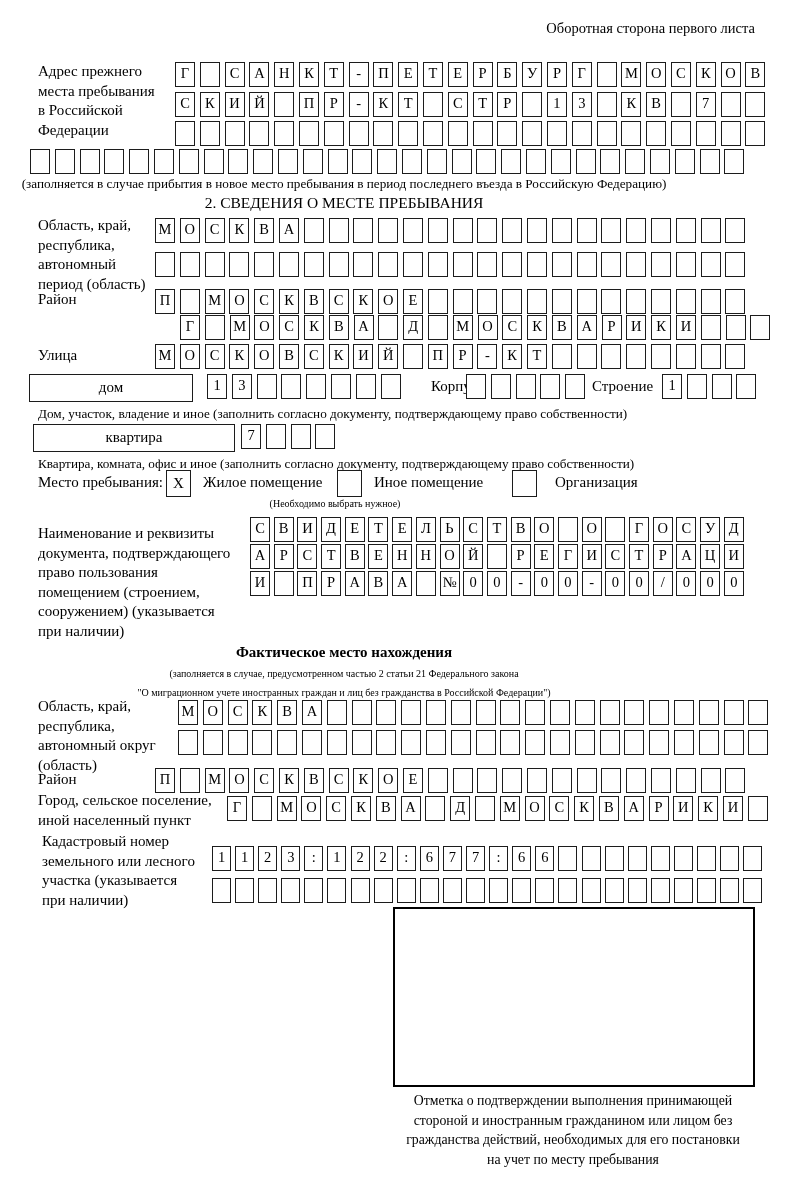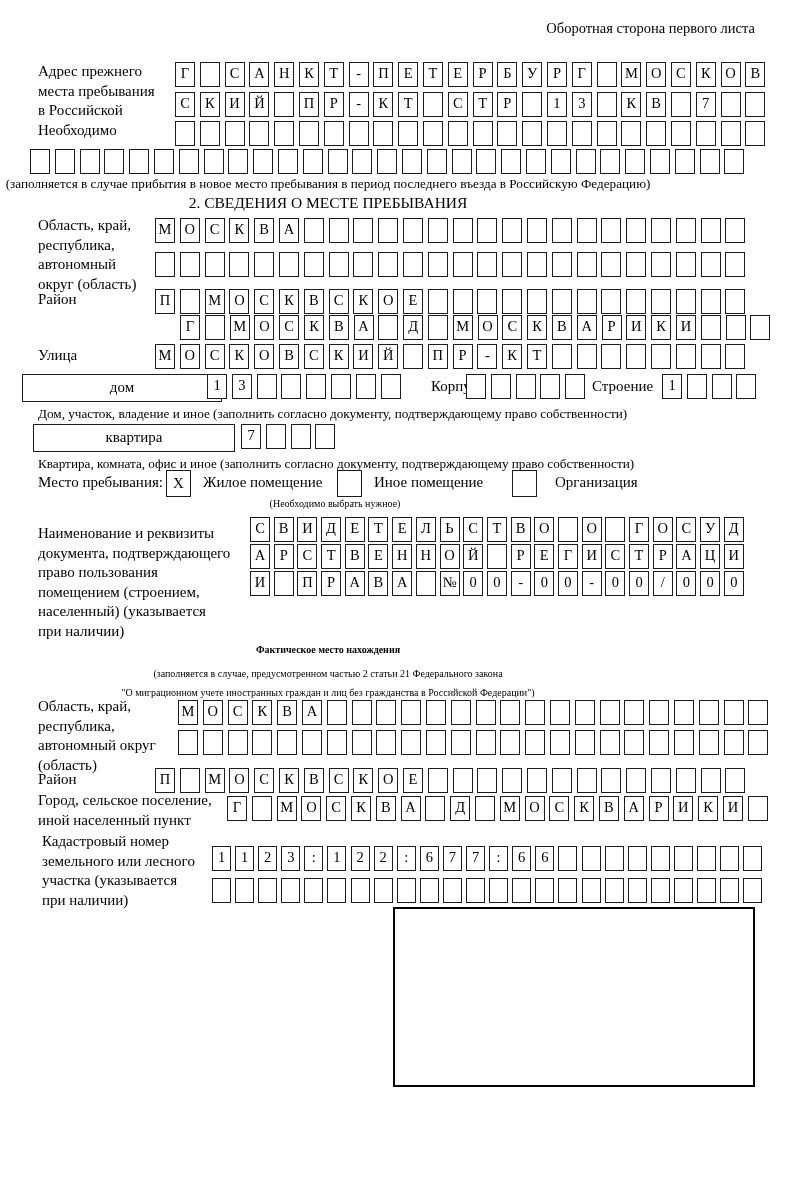--- a/index.html
+++ b/index.html
@@ -1,21 +1,21 @@
 <!DOCTYPE html>
 <html><head>
 <meta charset="utf-8">
 <style>
   html,body{margin:0;padding:0;background:#fff;}
   .page{position:relative;width:800px;height:1180px;background:#ffffff;
         font-family:"Liberation Serif",serif;color:#000;overflow:hidden;}
   .t{position:absolute;font-size:15px;white-space:nowrap;}
   .small{font-size:13.2px;}
   .small2{font-size:10px;font-family:Liberation Serif, serif;}
-  .center{left:0;width:656px;text-align:center;}
+  .center{left:16px;width:656px;text-align:center;}
   .bold{font-weight:bold;}
   .title{font-weight:normal;font-size:15.5px;}
   .lines{position:absolute;font-size:15px;}
   .lines div{white-space:nowrap;line-height:19.5px;}
   .row{position:absolute;white-space:nowrap;line-height:0;}
   .cell{display:inline-block;box-sizing:border-box;width:20px;height:25px;
         border:1.5px solid #1c1c1c;margin-right:4.8px;text-align:center;
         font-size:14.5px;line-height:21px;vertical-align:top;background:#fff;}
   .g21 .cell{margin-right:3.7px;}
   .gk .cell{width:19px;margin-right:4.1px;}
@@ -30,48 +30,48 @@
 <body>
 
 <div class="page">
 
   <div class="t" style="top:20px;right:45px;font-size:14.5px">Оборотная сторона первого листа</div>
 
   <div class="lines" style="left:38px;top:62px;">
       <div>Адрес прежнего</div>
       <div>места пребывания</div>
       <div>в Российской</div>
-      <div>Необходимо</div>
+      <div>Федерации</div>
     </div>
   <div class="row" style="left:175px;top:62px;"><span class="cell">Г</span><span class="cell"></span><span class="cell">С</span><span class="cell">А</span><span class="cell">Н</span><span class="cell">К</span><span class="cell">Т</span><span class="cell">-</span><span class="cell">П</span><span class="cell">Е</span><span class="cell">Т</span><span class="cell">Е</span><span class="cell">Р</span><span class="cell">Б</span><span class="cell">У</span><span class="cell">Р</span><span class="cell">Г</span><span class="cell"></span><span class="cell">М</span><span class="cell">О</span><span class="cell">С</span><span class="cell">К</span><span class="cell">О</span><span class="cell">В</span></div>
   <div class="row" style="left:175px;top:92px;"><span class="cell">С</span><span class="cell">К</span><span class="cell">И</span><span class="cell">Й</span><span class="cell"></span><span class="cell">П</span><span class="cell">Р</span><span class="cell">-</span><span class="cell">К</span><span class="cell">Т</span><span class="cell"></span><span class="cell">С</span><span class="cell">Т</span><span class="cell">Р</span><span class="cell"></span><span class="cell">1</span><span class="cell">3</span><span class="cell"></span><span class="cell">К</span><span class="cell">В</span><span class="cell"></span><span class="cell">7</span><span class="cell"></span><span class="cell"></span></div>
   <div class="row" style="left:175px;top:121px;"><span class="cell"></span><span class="cell"></span><span class="cell"></span><span class="cell"></span><span class="cell"></span><span class="cell"></span><span class="cell"></span><span class="cell"></span><span class="cell"></span><span class="cell"></span><span class="cell"></span><span class="cell"></span><span class="cell"></span><span class="cell"></span><span class="cell"></span><span class="cell"></span><span class="cell"></span><span class="cell"></span><span class="cell"></span><span class="cell"></span><span class="cell"></span><span class="cell"></span><span class="cell"></span><span class="cell"></span></div>
   <div class="row" style="left:30px;top:149px;"><span class="cell"></span><span class="cell"></span><span class="cell"></span><span class="cell"></span><span class="cell"></span><span class="cell"></span><span class="cell"></span><span class="cell"></span><span class="cell"></span><span class="cell"></span><span class="cell"></span><span class="cell"></span><span class="cell"></span><span class="cell"></span><span class="cell"></span><span class="cell"></span><span class="cell"></span><span class="cell"></span><span class="cell"></span><span class="cell"></span><span class="cell"></span><span class="cell"></span><span class="cell"></span><span class="cell"></span><span class="cell"></span><span class="cell"></span><span class="cell"></span><span class="cell"></span><span class="cell"></span></div>
   <div class="t small center" style="top:176px;">(заполняется в случае прибытия в новое место пребывания в период последнего въезда в Российскую Федерацию)</div>
 
   <div class="t title center" style="top:194px;">2. СВЕДЕНИЯ О МЕСТЕ ПРЕБЫВАНИЯ</div>
 
   <div class="lines" style="left:38px;top:216px;">
       <div>Область, край,</div>
       <div>республика,</div>
       <div>автономный</div>
-      <div>округ (область)</div>
+      <div>период (область)</div>
     </div>
   <div class="row" style="left:155px;top:218px;"><span class="cell">М</span><span class="cell">О</span><span class="cell">С</span><span class="cell">К</span><span class="cell">В</span><span class="cell">А</span><span class="cell"></span><span class="cell"></span><span class="cell"></span><span class="cell"></span><span class="cell"></span><span class="cell"></span><span class="cell"></span><span class="cell"></span><span class="cell"></span><span class="cell"></span><span class="cell"></span><span class="cell"></span><span class="cell"></span><span class="cell"></span><span class="cell"></span><span class="cell"></span><span class="cell"></span><span class="cell"></span></div>
   <div class="row" style="left:155px;top:252px;"><span class="cell"></span><span class="cell"></span><span class="cell"></span><span class="cell"></span><span class="cell"></span><span class="cell"></span><span class="cell"></span><span class="cell"></span><span class="cell"></span><span class="cell"></span><span class="cell"></span><span class="cell"></span><span class="cell"></span><span class="cell"></span><span class="cell"></span><span class="cell"></span><span class="cell"></span><span class="cell"></span><span class="cell"></span><span class="cell"></span><span class="cell"></span><span class="cell"></span><span class="cell"></span><span class="cell"></span></div>
 
   <div class="t" style="left:38px;top:291px;">Район</div>
   <div class="row" style="left:155px;top:289px;"><span class="cell">П</span><span class="cell"></span><span class="cell">М</span><span class="cell">О</span><span class="cell">С</span><span class="cell">К</span><span class="cell">В</span><span class="cell">С</span><span class="cell">К</span><span class="cell">О</span><span class="cell">Е</span><span class="cell"></span><span class="cell"></span><span class="cell"></span><span class="cell"></span><span class="cell"></span><span class="cell"></span><span class="cell"></span><span class="cell"></span><span class="cell"></span><span class="cell"></span><span class="cell"></span><span class="cell"></span><span class="cell"></span></div>
 
   <div class="row" style="left:180px;top:315px;"><span class="cell">Г</span><span class="cell"></span><span class="cell">М</span><span class="cell">О</span><span class="cell">С</span><span class="cell">К</span><span class="cell">В</span><span class="cell">А</span><span class="cell"></span><span class="cell">Д</span><span class="cell"></span><span class="cell">М</span><span class="cell">О</span><span class="cell">С</span><span class="cell">К</span><span class="cell">В</span><span class="cell">А</span><span class="cell">Р</span><span class="cell">И</span><span class="cell">К</span><span class="cell">И</span><span class="cell"></span><span class="cell"></span><span class="cell"></span></div>
 
   <div class="t" style="left:38px;top:347px;">Улица</div>
   <div class="row" style="left:155px;top:344px;"><span class="cell">М</span><span class="cell">О</span><span class="cell">С</span><span class="cell">К</span><span class="cell">О</span><span class="cell">В</span><span class="cell">С</span><span class="cell">К</span><span class="cell">И</span><span class="cell">Й</span><span class="cell"></span><span class="cell">П</span><span class="cell">Р</span><span class="cell">-</span><span class="cell">К</span><span class="cell">Т</span><span class="cell"></span><span class="cell"></span><span class="cell"></span><span class="cell"></span><span class="cell"></span><span class="cell"></span><span class="cell"></span><span class="cell"></span></div>
 
-  <div class="bigfield" style="left:22px;top:374px;width:200px;">дом</div>
+  <div class="bigfield" style="left:29px;top:374px;width:164px;">дом</div>
   <div class="row" style="left:207px;top:374px;"><span class="cell">1</span><span class="cell">3</span><span class="cell"></span><span class="cell"></span><span class="cell"></span><span class="cell"></span><span class="cell"></span><span class="cell"></span></div>
   <div class="t" style="left:408px;top:378px;margin-left:23px;">Корпус</div>
   <div class="row" style="left:466px;top:374px;"><span class="cell"></span><span class="cell"></span><span class="cell"></span><span class="cell"></span><span class="cell"></span></div>
   <div class="t" style="left:592px;top:378px;">Строение</div>
   <div class="row" style="left:662px;top:374px;"><span class="cell">1</span><span class="cell"></span><span class="cell"></span><span class="cell"></span></div>
   <div class="t small" style="left:38px;top:406px;">Дом, участок, владение и иное (заполнить согласно документу, подтверждающему право собственности)</div>
 
   <div class="bigfield" style="left:33px;top:424px;width:202px;">квартира</div>
   <div class="row" style="left:241px;top:424px;"><span class="cell">7</span><span class="cell"></span><span class="cell"></span><span class="cell"></span></div>
   <div class="t small" style="left:38px;top:456px;">Квартира, комната, офис и иное (заполнить согласно документу, подтверждающему право собственности)</div>
@@ -83,28 +83,28 @@
   <div class="t" style="left:374px;top:474px;">Иное помещение</div>
   <div class="row cb" style="left:512px;top:470px;"><span class="cell"></span></div>
   <div class="t" style="left:555px;top:474px;">Организация</div>
   <div class="t small2" style="left:135px;top:498px;width:400px;text-align:center;">(Необходимо выбрать нужное)</div>
 
   <div class="lines" style="left:38px;top:524px;">
       <div>Наименование и реквизиты</div>
       <div>документа, подтверждающего</div>
       <div>право пользования</div>
       <div>помещением (строением,</div>
-      <div>населенный) (указывается</div>
+      <div>сооружением) (указывается</div>
       <div>при наличии)</div>
     </div>
   <div class="row g21" style="left:250px;top:517px;"><span class="cell">С</span><span class="cell">В</span><span class="cell">И</span><span class="cell">Д</span><span class="cell">Е</span><span class="cell">Т</span><span class="cell">Е</span><span class="cell">Л</span><span class="cell">Ь</span><span class="cell">С</span><span class="cell">Т</span><span class="cell">В</span><span class="cell">О</span><span class="cell"></span><span class="cell">О</span><span class="cell"></span><span class="cell">Г</span><span class="cell">О</span><span class="cell">С</span><span class="cell">У</span><span class="cell">Д</span></div>
   <div class="row g21" style="left:250px;top:544px;"><span class="cell">А</span><span class="cell">Р</span><span class="cell">С</span><span class="cell">Т</span><span class="cell">В</span><span class="cell">Е</span><span class="cell">Н</span><span class="cell">Н</span><span class="cell">О</span><span class="cell">Й</span><span class="cell"></span><span class="cell">Р</span><span class="cell">Е</span><span class="cell">Г</span><span class="cell">И</span><span class="cell">С</span><span class="cell">Т</span><span class="cell">Р</span><span class="cell">А</span><span class="cell">Ц</span><span class="cell">И</span></div>
   <div class="row g21" style="left:250px;top:571px;"><span class="cell">И</span><span class="cell"></span><span class="cell">П</span><span class="cell">Р</span><span class="cell">А</span><span class="cell">В</span><span class="cell">А</span><span class="cell"></span><span class="cell">№</span><span class="cell">0</span><span class="cell">0</span><span class="cell">-</span><span class="cell">0</span><span class="cell">0</span><span class="cell">-</span><span class="cell">0</span><span class="cell">0</span><span class="cell">/</span><span class="cell">0</span><span class="cell">0</span><span class="cell">0</span></div>
 
-  <div class="t bold center" style="top:644px;font-size:10px;">Фактическое место нахождения</div>
+  <div class="t bold center" style="top:644px;font-size:15px;">Фактическое место нахождения</div>
   <div class="t small2 center" style="top:668px;">(заполняется в случае, предусмотренном частью 2 статьи 21 Федерального закона</div>
   <div class="t small2 center" style="top:687px;">"О миграционном учете иностранных граждан и лиц без гражданства в Российской Федерации")</div>
 
   <div class="lines" style="left:38px;top:697px;">
       <div>Область, край,</div>
       <div>республика,</div>
       <div>автономный округ</div>
       <div>(область)</div>
     </div>
   <div class="row" style="left:178px;top:700px;"><span class="cell">М</span><span class="cell">О</span><span class="cell">С</span><span class="cell">К</span><span class="cell">В</span><span class="cell">А</span><span class="cell"></span><span class="cell"></span><span class="cell"></span><span class="cell"></span><span class="cell"></span><span class="cell"></span><span class="cell"></span><span class="cell"></span><span class="cell"></span><span class="cell"></span><span class="cell"></span><span class="cell"></span><span class="cell"></span><span class="cell"></span><span class="cell"></span><span class="cell"></span><span class="cell"></span><span class="cell"></span></div>
@@ -122,14 +122,20 @@
   <div class="lines" style="left:42px;top:832px;">
       <div>Кадастровый номер</div>
       <div>земельного или лесного</div>
       <div>участка (указывается</div>
       <div>при наличии)</div>
     </div>
   <div class="row gk" style="left:212px;top:846px;"><span class="cell">1</span><span class="cell">1</span><span class="cell">2</span><span class="cell">3</span><span class="cell">:</span><span class="cell">1</span><span class="cell">2</span><span class="cell">2</span><span class="cell">:</span><span class="cell">6</span><span class="cell">7</span><span class="cell">7</span><span class="cell">:</span><span class="cell">6</span><span class="cell">6</span><span class="cell"></span><span class="cell"></span><span class="cell"></span><span class="cell"></span><span class="cell"></span><span class="cell"></span><span class="cell"></span><span class="cell"></span><span class="cell"></span></div>
   <div class="row gk" style="left:212px;top:878px;"><span class="cell"></span><span class="cell"></span><span class="cell"></span><span class="cell"></span><span class="cell"></span><span class="cell"></span><span class="cell"></span><span class="cell"></span><span class="cell"></span><span class="cell"></span><span class="cell"></span><span class="cell"></span><span class="cell"></span><span class="cell"></span><span class="cell"></span><span class="cell"></span><span class="cell"></span><span class="cell"></span><span class="cell"></span><span class="cell"></span><span class="cell"></span><span class="cell"></span><span class="cell"></span><span class="cell"></span></div>
 
   <div class="stampbox" style="left:393px;top:907px;width:358px;height:176px;"></div>
+  <div class="wrapcenter" style="left:368px;top:1091px;width:410px;">
+      <div>Отметка о подтверждении выполнения принимающей</div>
+      <div>стороной и иностранным гражданином или лицом без</div>
+      <div>гражданства действий, необходимых для его постановки</div>
+      <div>на учет по месту пребывания</div>
+    </div>
 
 </div>
 
 </body></html>

